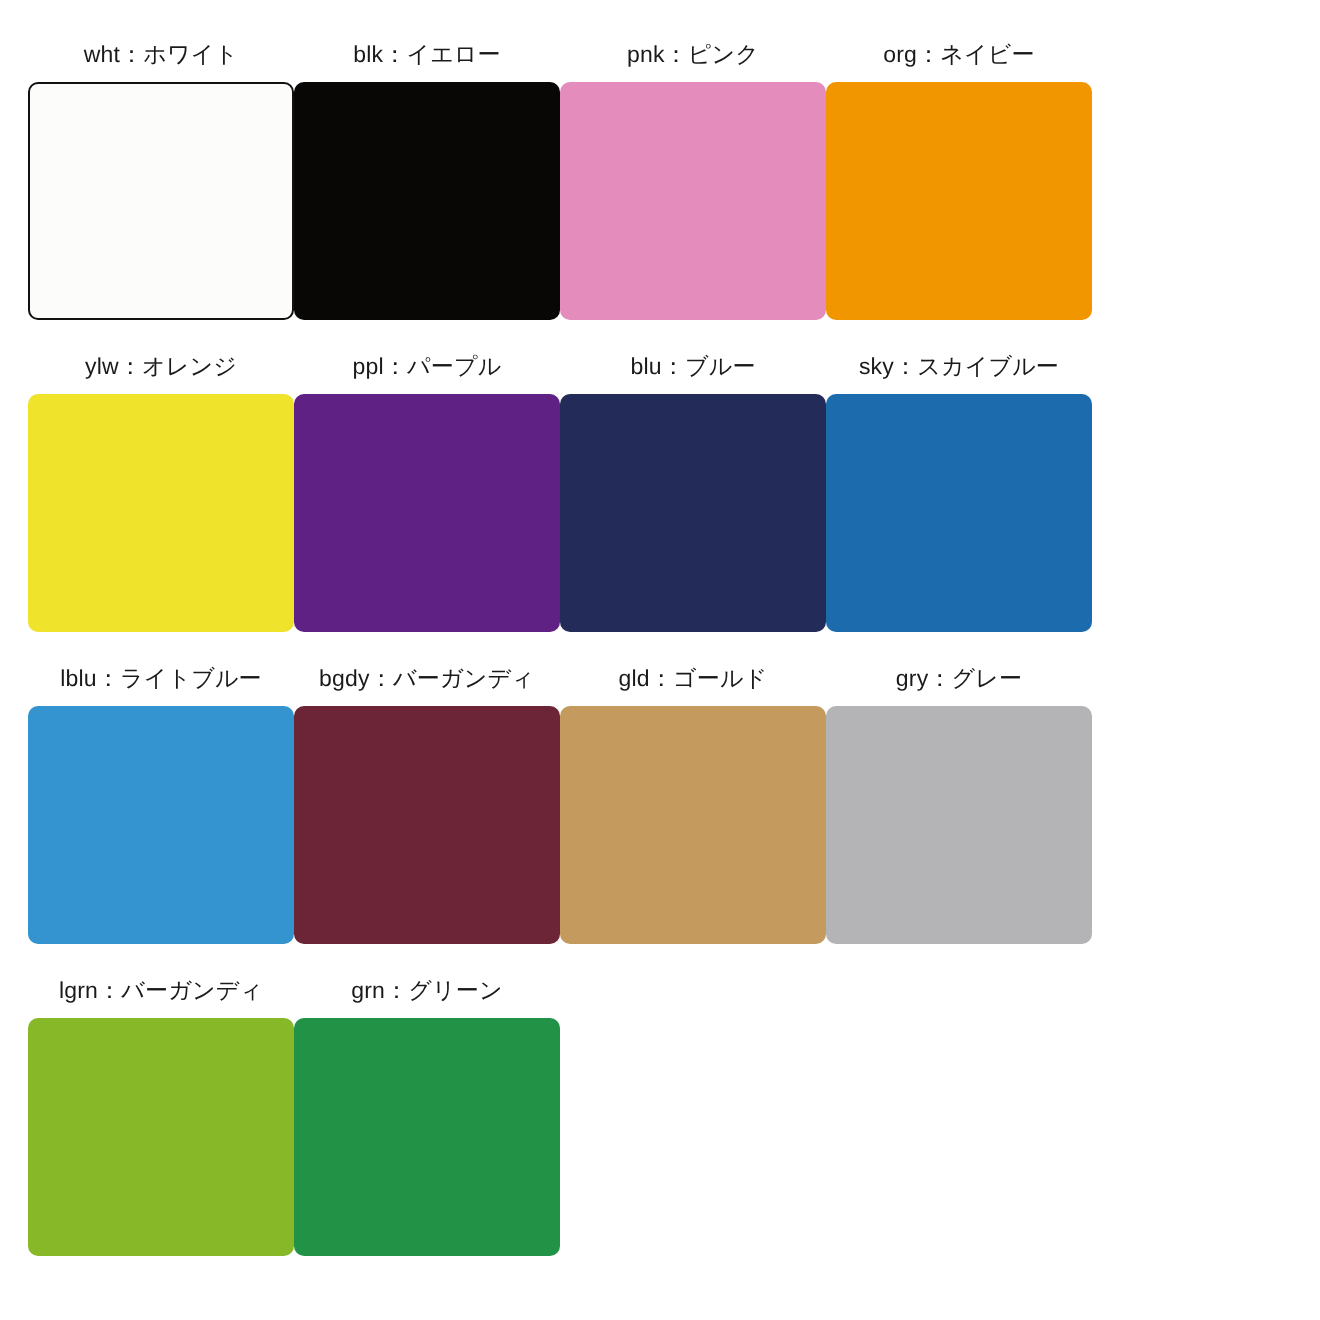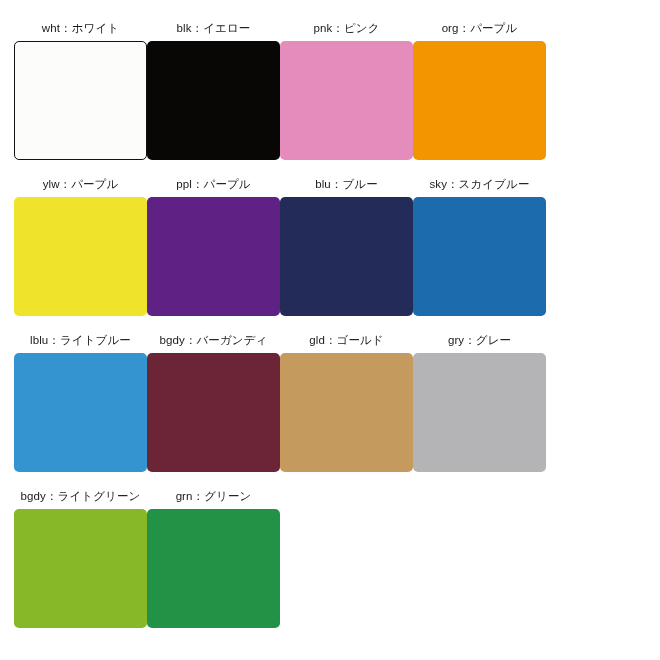--- a/index.html
+++ b/index.html
@@ -63,25 +63,25 @@
     </div>
     <div class="swatch-cell">
       <div class="swatch-label">blk：イエロー</div>
       <div class="swatch-chip" style="background: rgb(9, 6, 6);"></div>
     </div>
     <div class="swatch-cell">
       <div class="swatch-label">pnk：ピンク</div>
       <div class="swatch-chip" style="background: rgb(228, 140, 188);"></div>
     </div>
     <div class="swatch-cell">
-      <div class="swatch-label">org：パープル</div>
+      <div class="swatch-label">org：ネイビー</div>
       <div class="swatch-chip" style="background: rgb(242, 150, 0);"></div>
     </div>
     <div class="swatch-cell">
-      <div class="swatch-label">ylw：パープル</div>
+      <div class="swatch-label">ylw：オレンジ</div>
       <div class="swatch-chip" style="background: rgb(239, 227, 43);"></div>
     </div>
     <div class="swatch-cell">
       <div class="swatch-label">ppl：パープル</div>
       <div class="swatch-chip" style="background: rgb(95, 33, 131);"></div>
     </div>
     <div class="swatch-cell">
       <div class="swatch-label">blu：ブルー</div>
       <div class="swatch-chip" style="background: rgb(35, 44, 89);"></div>
     </div>
@@ -99,20 +99,20 @@
     </div>
     <div class="swatch-cell">
       <div class="swatch-label">gld：ゴールド</div>
       <div class="swatch-chip" style="background: rgb(196, 154, 94);"></div>
     </div>
     <div class="swatch-cell">
       <div class="swatch-label">gry：グレー</div>
       <div class="swatch-chip" style="background: rgb(180, 180, 182);"></div>
     </div>
     <div class="swatch-cell">
-      <div class="swatch-label">bgdy：ライトグリーン</div>
+      <div class="swatch-label">lgrn：バーガンディ</div>
       <div class="swatch-chip" style="background: rgb(135, 184, 40);"></div>
     </div>
     <div class="swatch-cell">
       <div class="swatch-label">grn：グリーン</div>
       <div class="swatch-chip" style="background: rgb(34, 146, 71);"></div>
     </div>
   </div>
 
 </body></html>

